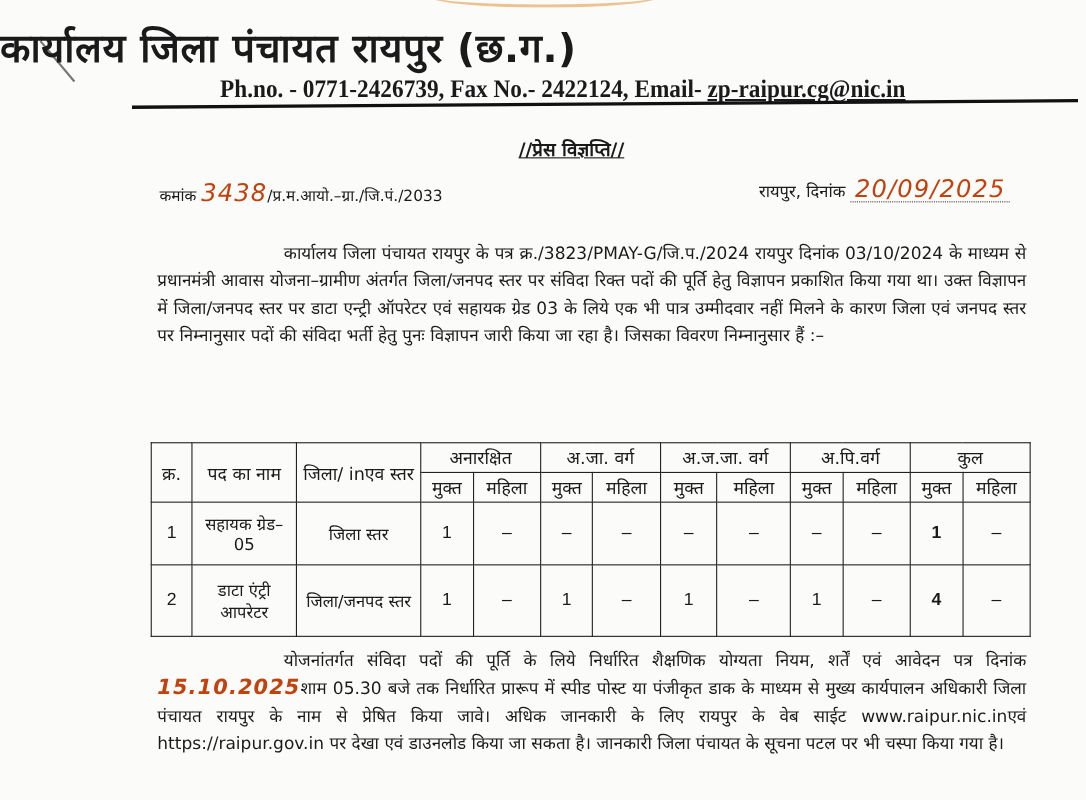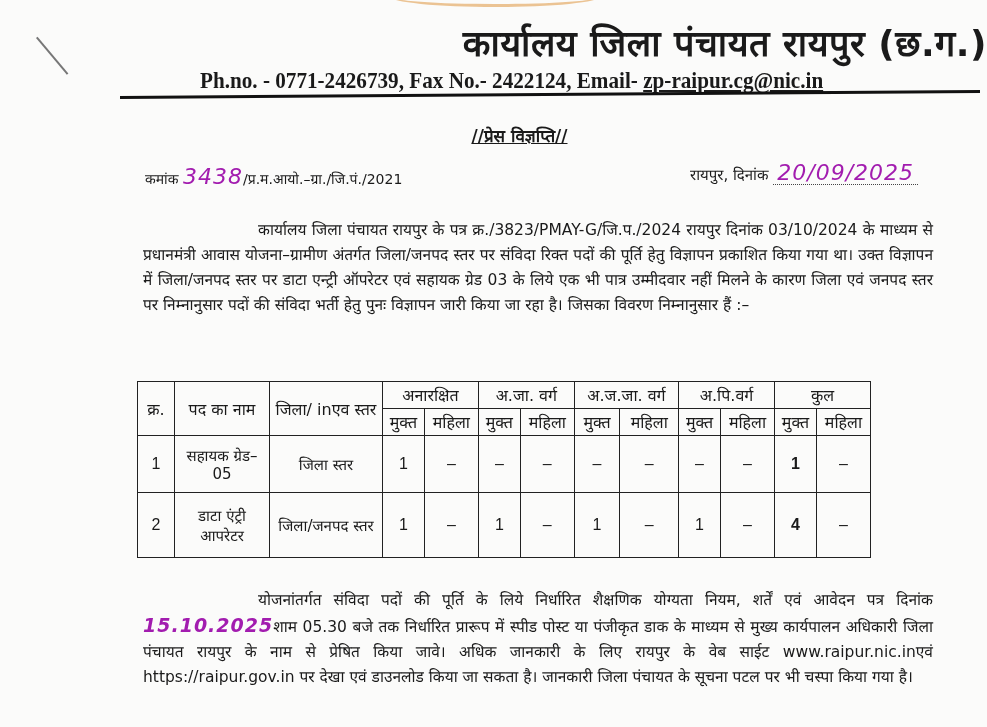--- a/index.html
+++ b/index.html
@@ -14,21 +14,21 @@
     position: absolute; left: 390px; top: -14px; width: 210px; height: 18px;
     border-bottom: 3px solid #e8b67a; border-radius: 0 0 50% 50%;
     opacity: 0.8;
   }
   .pen-mark {
     position: absolute; left: 36px; top: 38px; width: 2px; height: 48px;
     background: #777; transform: rotate(-40deg); transform-origin: top left;
   }
   .office-title {
     position: absolute; left: 0; width: 987px; top: 18px;
-    text-align: right; font-size: 36px; font-weight: bold; letter-spacing: 0.5px;
+    text-align: left; font-size: 36px; font-weight: bold; letter-spacing: 0.5px;
     font-family: "DejaVu Sans", sans-serif;
   }
   .contact-line {
     position: absolute; left: 200px; top: 68px;
     font-family: "Liberation Serif", serif; font-weight: bold; font-size: 23px;
     transform: scaleX(0.92); transform-origin: left;
     white-space: nowrap;
   }
   .contact-line .email { text-decoration: underline; }
   .rule {
@@ -38,34 +38,34 @@
   .press-title {
     position: absolute; left: 0; width: 987px; top: 124px; text-align: center;
     font-size: 17px; font-weight: bold; text-decoration: underline;
     padding-left: 52px; box-sizing: border-box;
   }
   .ref-line {
     position: absolute; left: 145px; top: 164px; font-size: 14px; white-space: nowrap;
   }
   .hand {
     font-family: "DejaVu Sans", sans-serif; font-style: italic;
-    color: #a21caf; font-size: 22px; letter-spacing: 1px;
+    color: #c2410c; font-size: 22px; letter-spacing: 1px;
   }
   .date-line {
     position: absolute; left: 690px; top: 160px; font-size: 15px; white-space: nowrap;
   }
   .date-line .dots { border-bottom: 1px dotted #444; padding: 0 4px; }
   .para {
     position: absolute; left: 143px; width: 790px;
     font-size: 15.5px; line-height: 25px; text-align: justify;
   }
   .para1 { top: 218px; text-indent: 115px; }
   .para2 { top: 588px; text-indent: 115px; }
   table.posts {
-    position: absolute; left: 137px; top: 381px; width: 734px;
+    position: absolute; left: 137px; top: 402px; width: 800px;
     border-collapse: collapse; font-size: 15px;
   }
   table.posts td, table.posts th {
     border: 1.5px solid #222; text-align: center; padding: 2px 3px; font-weight: normal;
   }
   table.posts th { height: 22px; font-size: 16px; }
   table.posts td.num { font-family: "Liberation Sans", sans-serif; font-size: 16px; }
   table.posts td.bold { font-weight: bold; }
   table.posts tr.r1 td { height: 52px; }
   table.posts tr.r2 td { height: 60px; }
@@ -80,21 +80,21 @@
 
 <div class="contact-line">
   <span>Ph.no. - 0771-2426739, Fax No.- 2422124, Email- </span><span class="email">zp-raipur.cg@nic.in</span>
 </div>
 <div class="rule"></div>
 
 <div class="press-title">//प्रेस विज्ञप्ति//</div>
 
 <div class="ref-line">
   <span>कमांक</span>
-  <span class="hand">3438</span><span>/प्र.म.आयो.–ग्रा./जि.पं./2021</span>
+  <span class="hand">3438</span><span>/प्र.म.आयो.–ग्रा./जि.पं./2033</span>
 </div>
 
 <div class="date-line">
   <span>रायपुर, दिनांक</span>
   <span class="dots"><span class="hand">20/09/2025</span></span>
 </div>
 
 <div class="para para1">कार्यालय जिला पंचायत रायपुर के पत्र क्र./3823/PMAY-G/जि.प./2024 रायपुर दिनांक 03/10/2024 के माध्यम से प्रधानमंत्री आवास योजना–ग्रामीण अंतर्गत जिला/जनपद स्तर पर संविदा रिक्त पदों की पूर्ति हेतु विज्ञापन प्रकाशित किया गया था। उक्त विज्ञापन में जिला/जनपद स्तर पर डाटा एन्ट्री ऑपरेटर एवं सहायक ग्रेड 03 के लिये एक भी पात्र उम्मीदवार नहीं मिलने के कारण जिला एवं जनपद स्तर पर निम्नानुसार पदों की संविदा भर्ती हेतु पुनः विज्ञापन जारी किया जा रहा है। जिसका विवरण निम्नानुसार हैं :–</div>
 
 <table class="posts">

